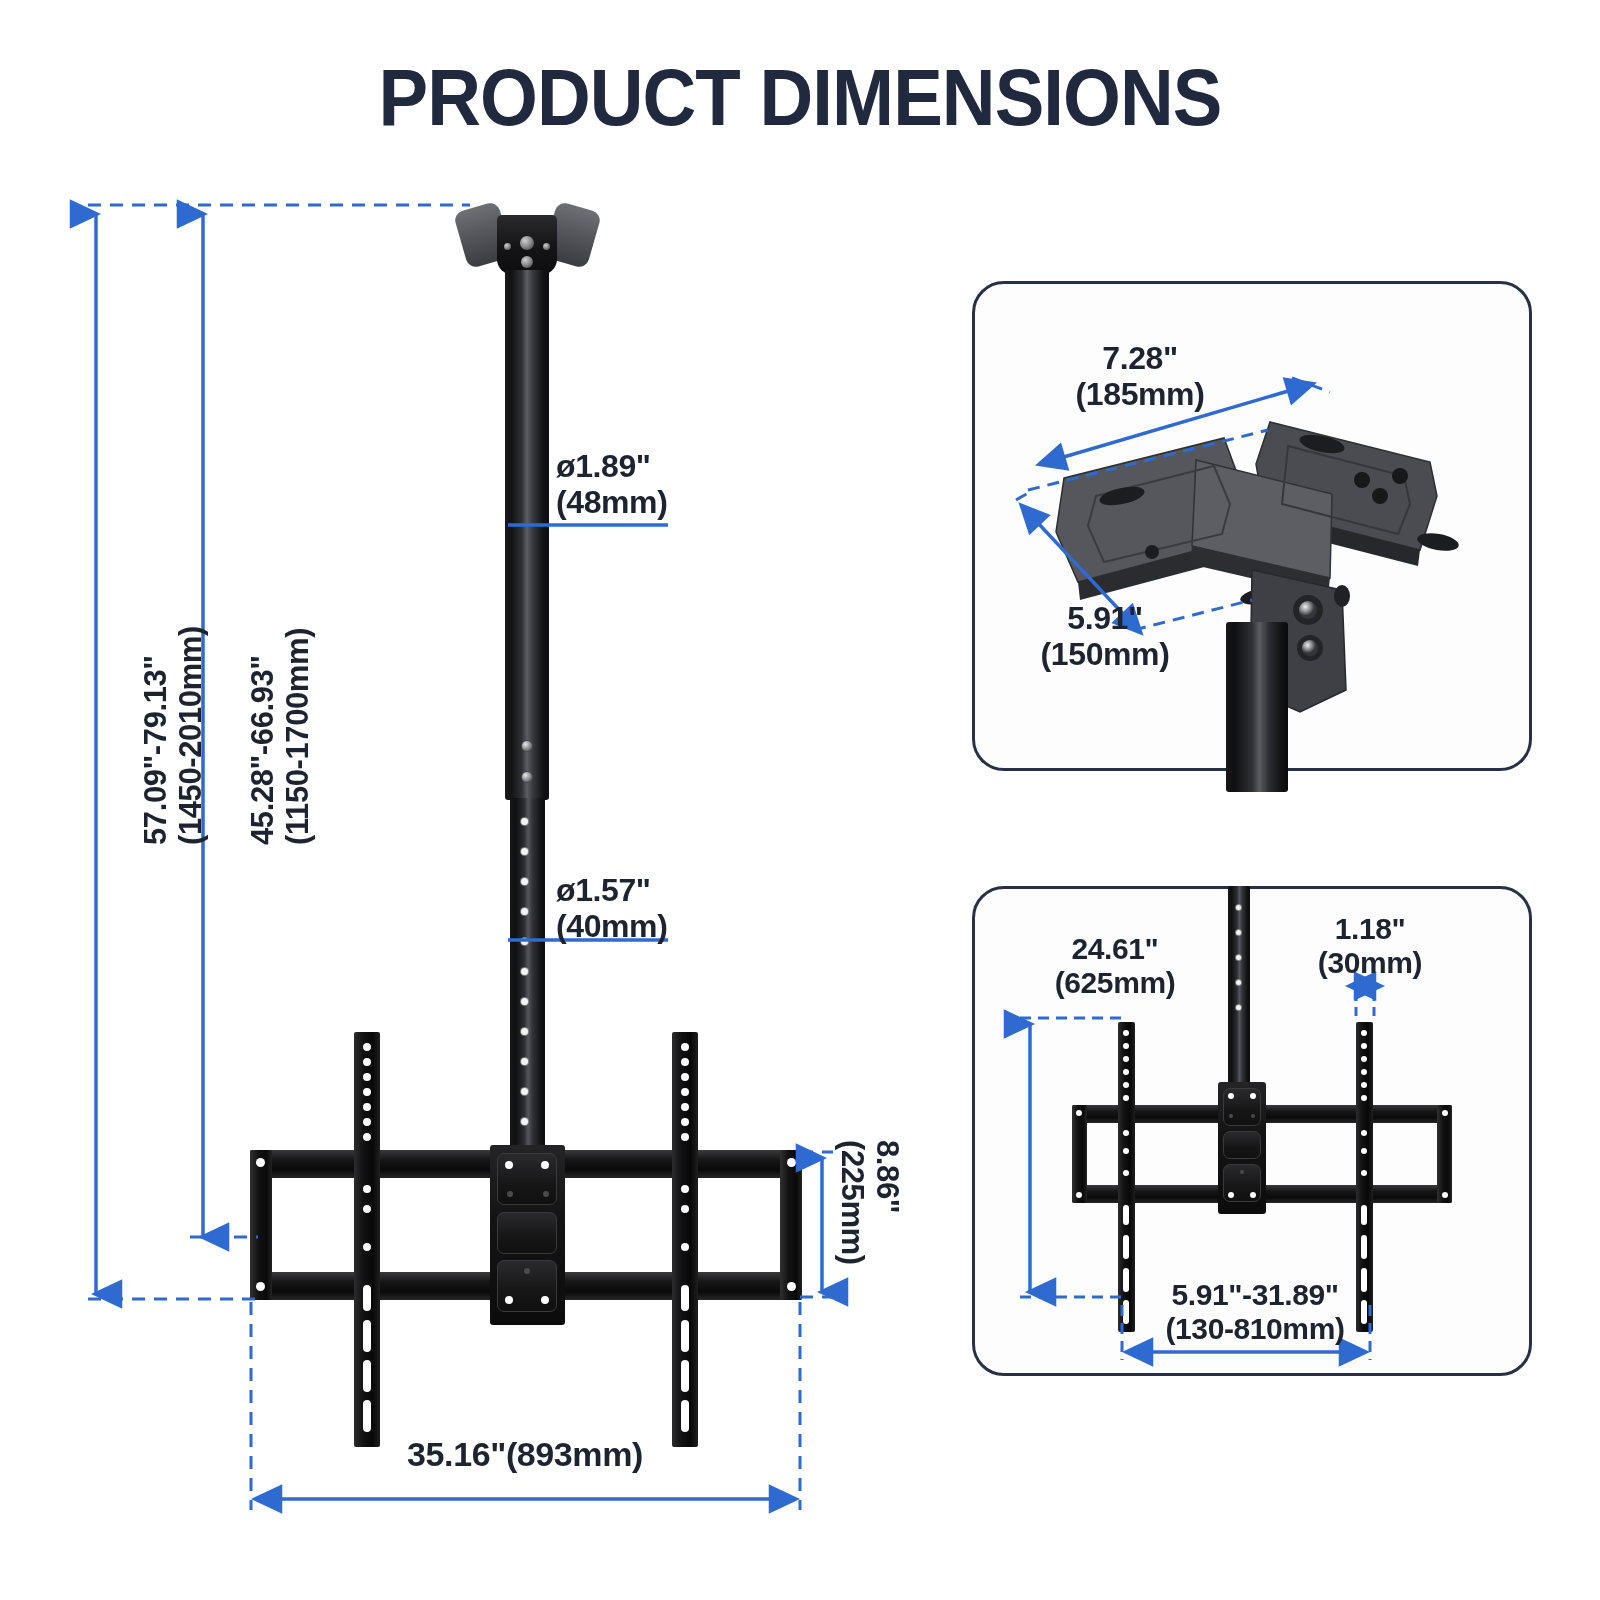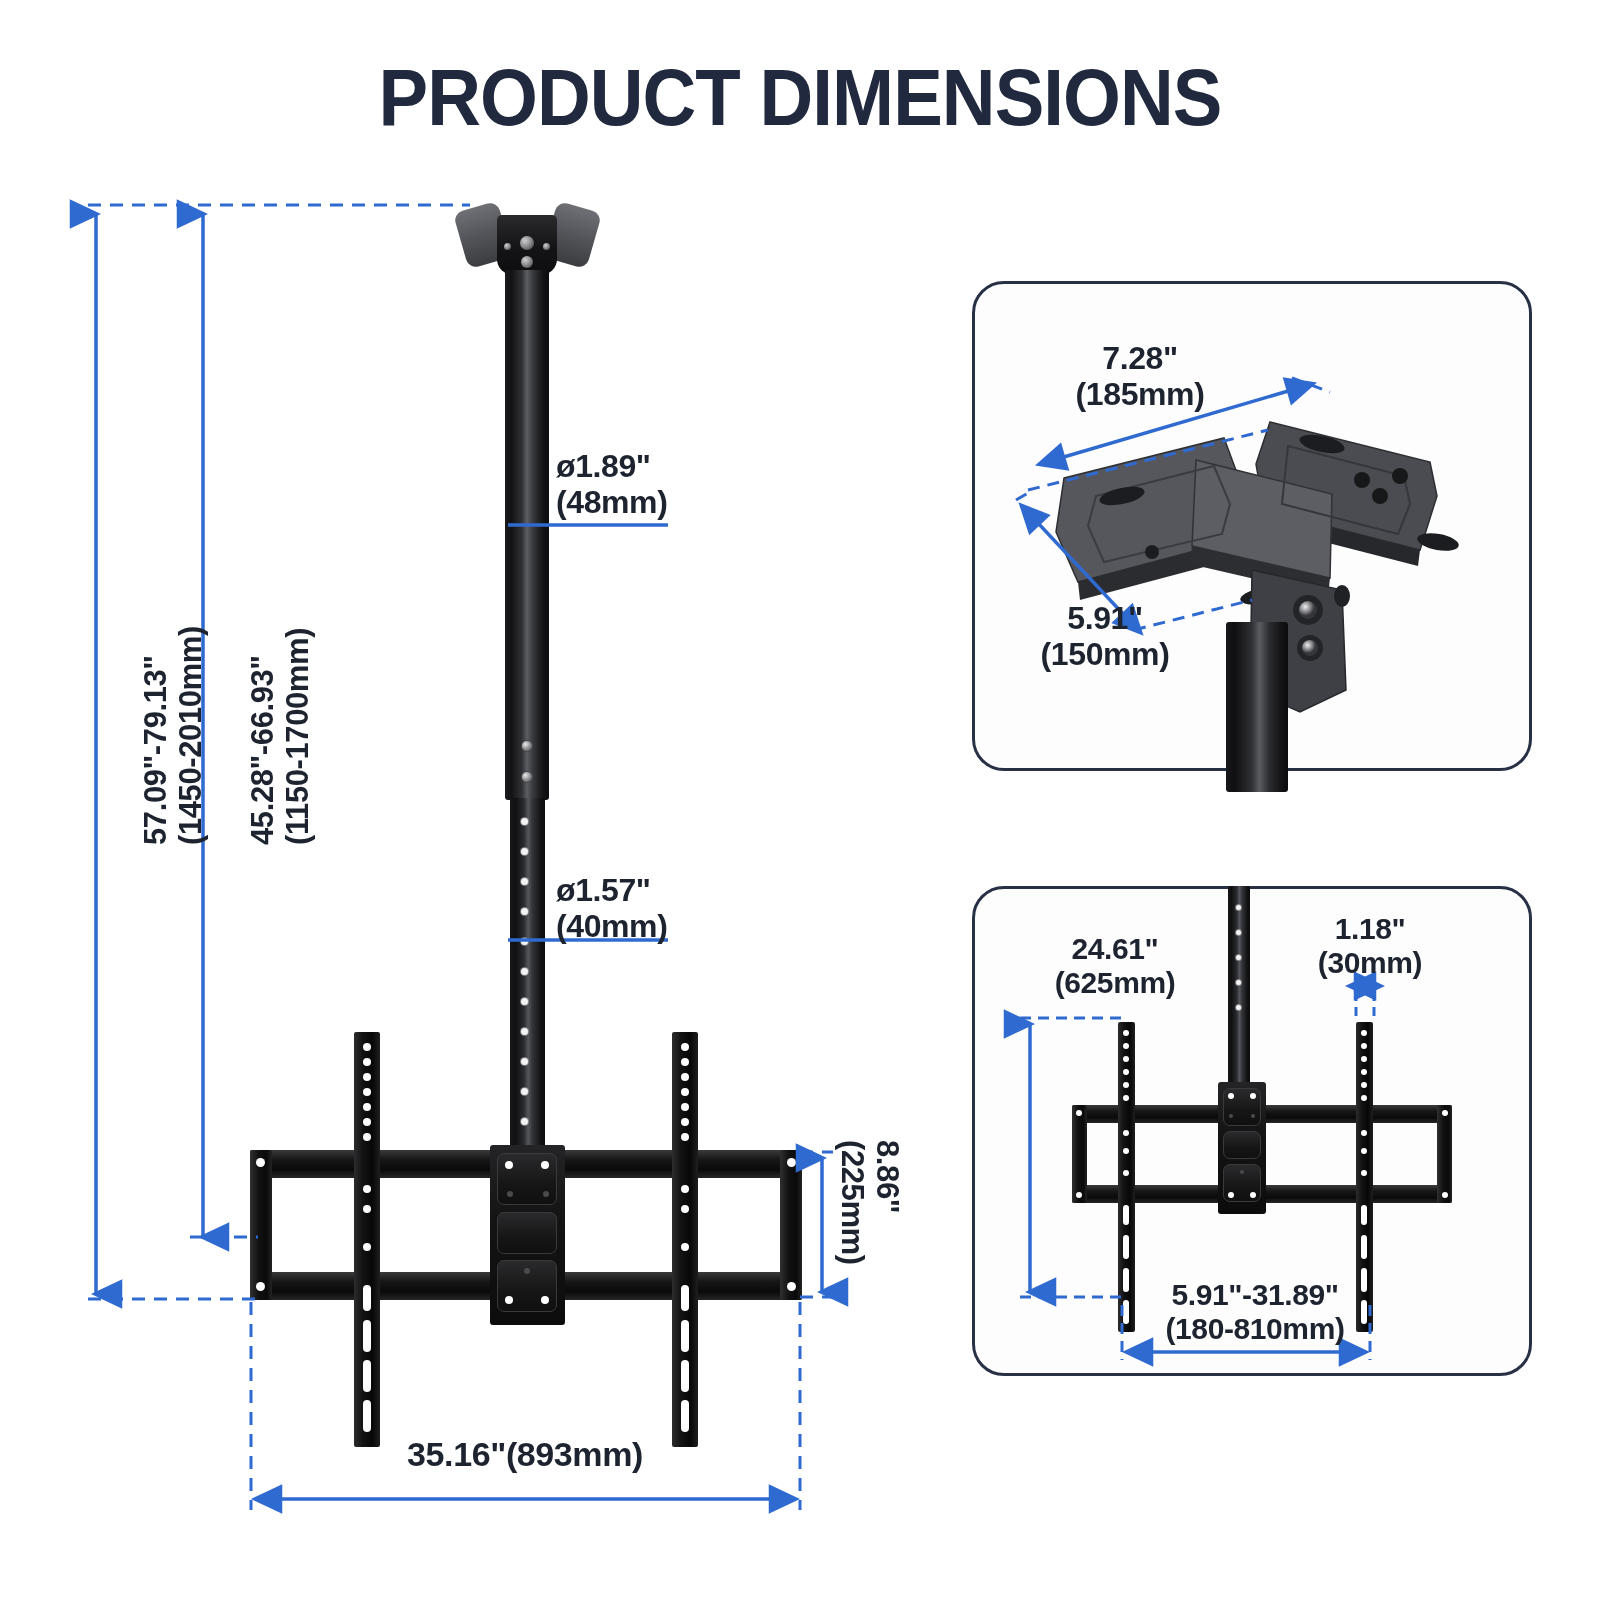--- a/index.html
+++ b/index.html
@@ -475,14 +475,14 @@
   <span>(625mm)</span>
 </div>
 
 <div class="dim center" style="left:1285px;top:912px;width:170px;font-size:30px;">
   <span>1.18"</span><br>
   <span>(30mm)</span>
 </div>
 
 <div class="dim center" style="left:1110px;top:1278px;width:290px;font-size:30px;">
   <span>5.91"-31.89"</span><br>
-  <span>(180-810mm)</span>
+  <span>(130-810mm)</span>
 </div>
 
 </body></html>

